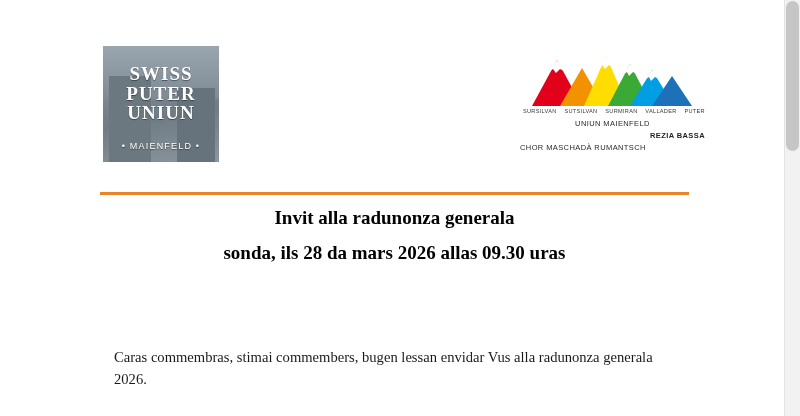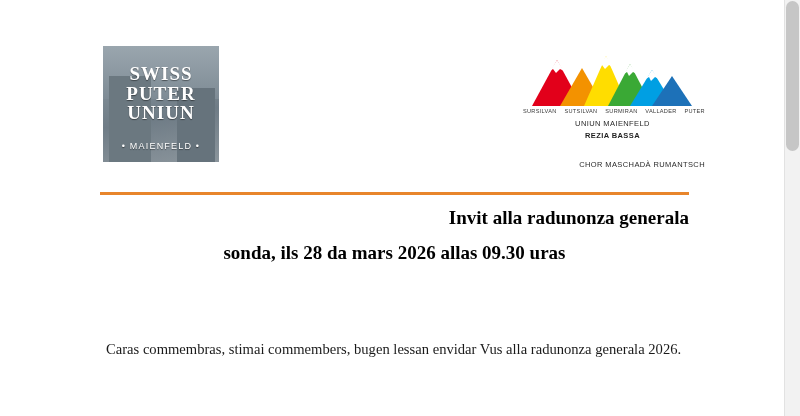--- a/index.html
+++ b/index.html
@@ -121,27 +121,27 @@
   }
   .logo-rumantscha .regions span { margin: 0 3px; }
   .logo-rumantscha .t1 {
     position: absolute; left: 0; top: 69px; width: 185px;
     text-align: center;
     font-family: "Liberation Sans", sans-serif;
     font-size: 7.5px; letter-spacing: .4px; color: #2a2a2a;
   }
   .logo-rumantscha .t2 {
     position: absolute; left: 0; top: 81px; width: 185px;
-    text-align: center;
+    text-align: right;
     font-family: "Liberation Sans", sans-serif;
     font-size: 7.5px; font-weight: bold; letter-spacing: .4px; color: #1f1f1f;
   }
   .logo-rumantscha .t3 {
-    position: absolute; left: 0; top: 110px; width: 185px;
-    text-align: right;
+    position: absolute; left: 0; top: 93px; width: 185px;
+    text-align: left;
     font-family: "Liberation Sans", sans-serif;
     font-size: 7.5px; letter-spacing: .4px; color: #2a2a2a;
   }
 
   
   .divider {
     position: absolute;
     left: 100px;
     top: 192px;
     width: 589px;
@@ -152,36 +152,36 @@
   
   .headline {
     position: absolute;
     left: 100px;
     width: 589px;
     text-align: center;
     font-family: "Liberation Serif", serif;
     font-weight: bold;
     color: #000000;
   }
-  .headline.h1 { top: 207px; font-size: 19px; text-align: right; }
+  .headline.h1 { top: 207px; font-size: 19px; }
   .headline.h2 { top: 242px; font-size: 19px; }
   .headline.h3 { top: 289px; font-size: 19px; }
 
   
   .body-text {
     position: absolute;
     left: 97px;
     top: 330px;
     width: 600px;
     font-family: "Liberation Serif", serif;
     font-size: 14.6px;
     line-height: 21.5px;
     color: #1a1a1a;
   }
-  .body-text p { margin: 9px; }
+  .body-text p { margin: 17px; }
 </style>
 </head>
 <body>
 
 <div class="page">
 
   <div class="logo-hotel">
     <div class="sky"></div>
     <div class="building"></div>
     <div class="building2"></div>

